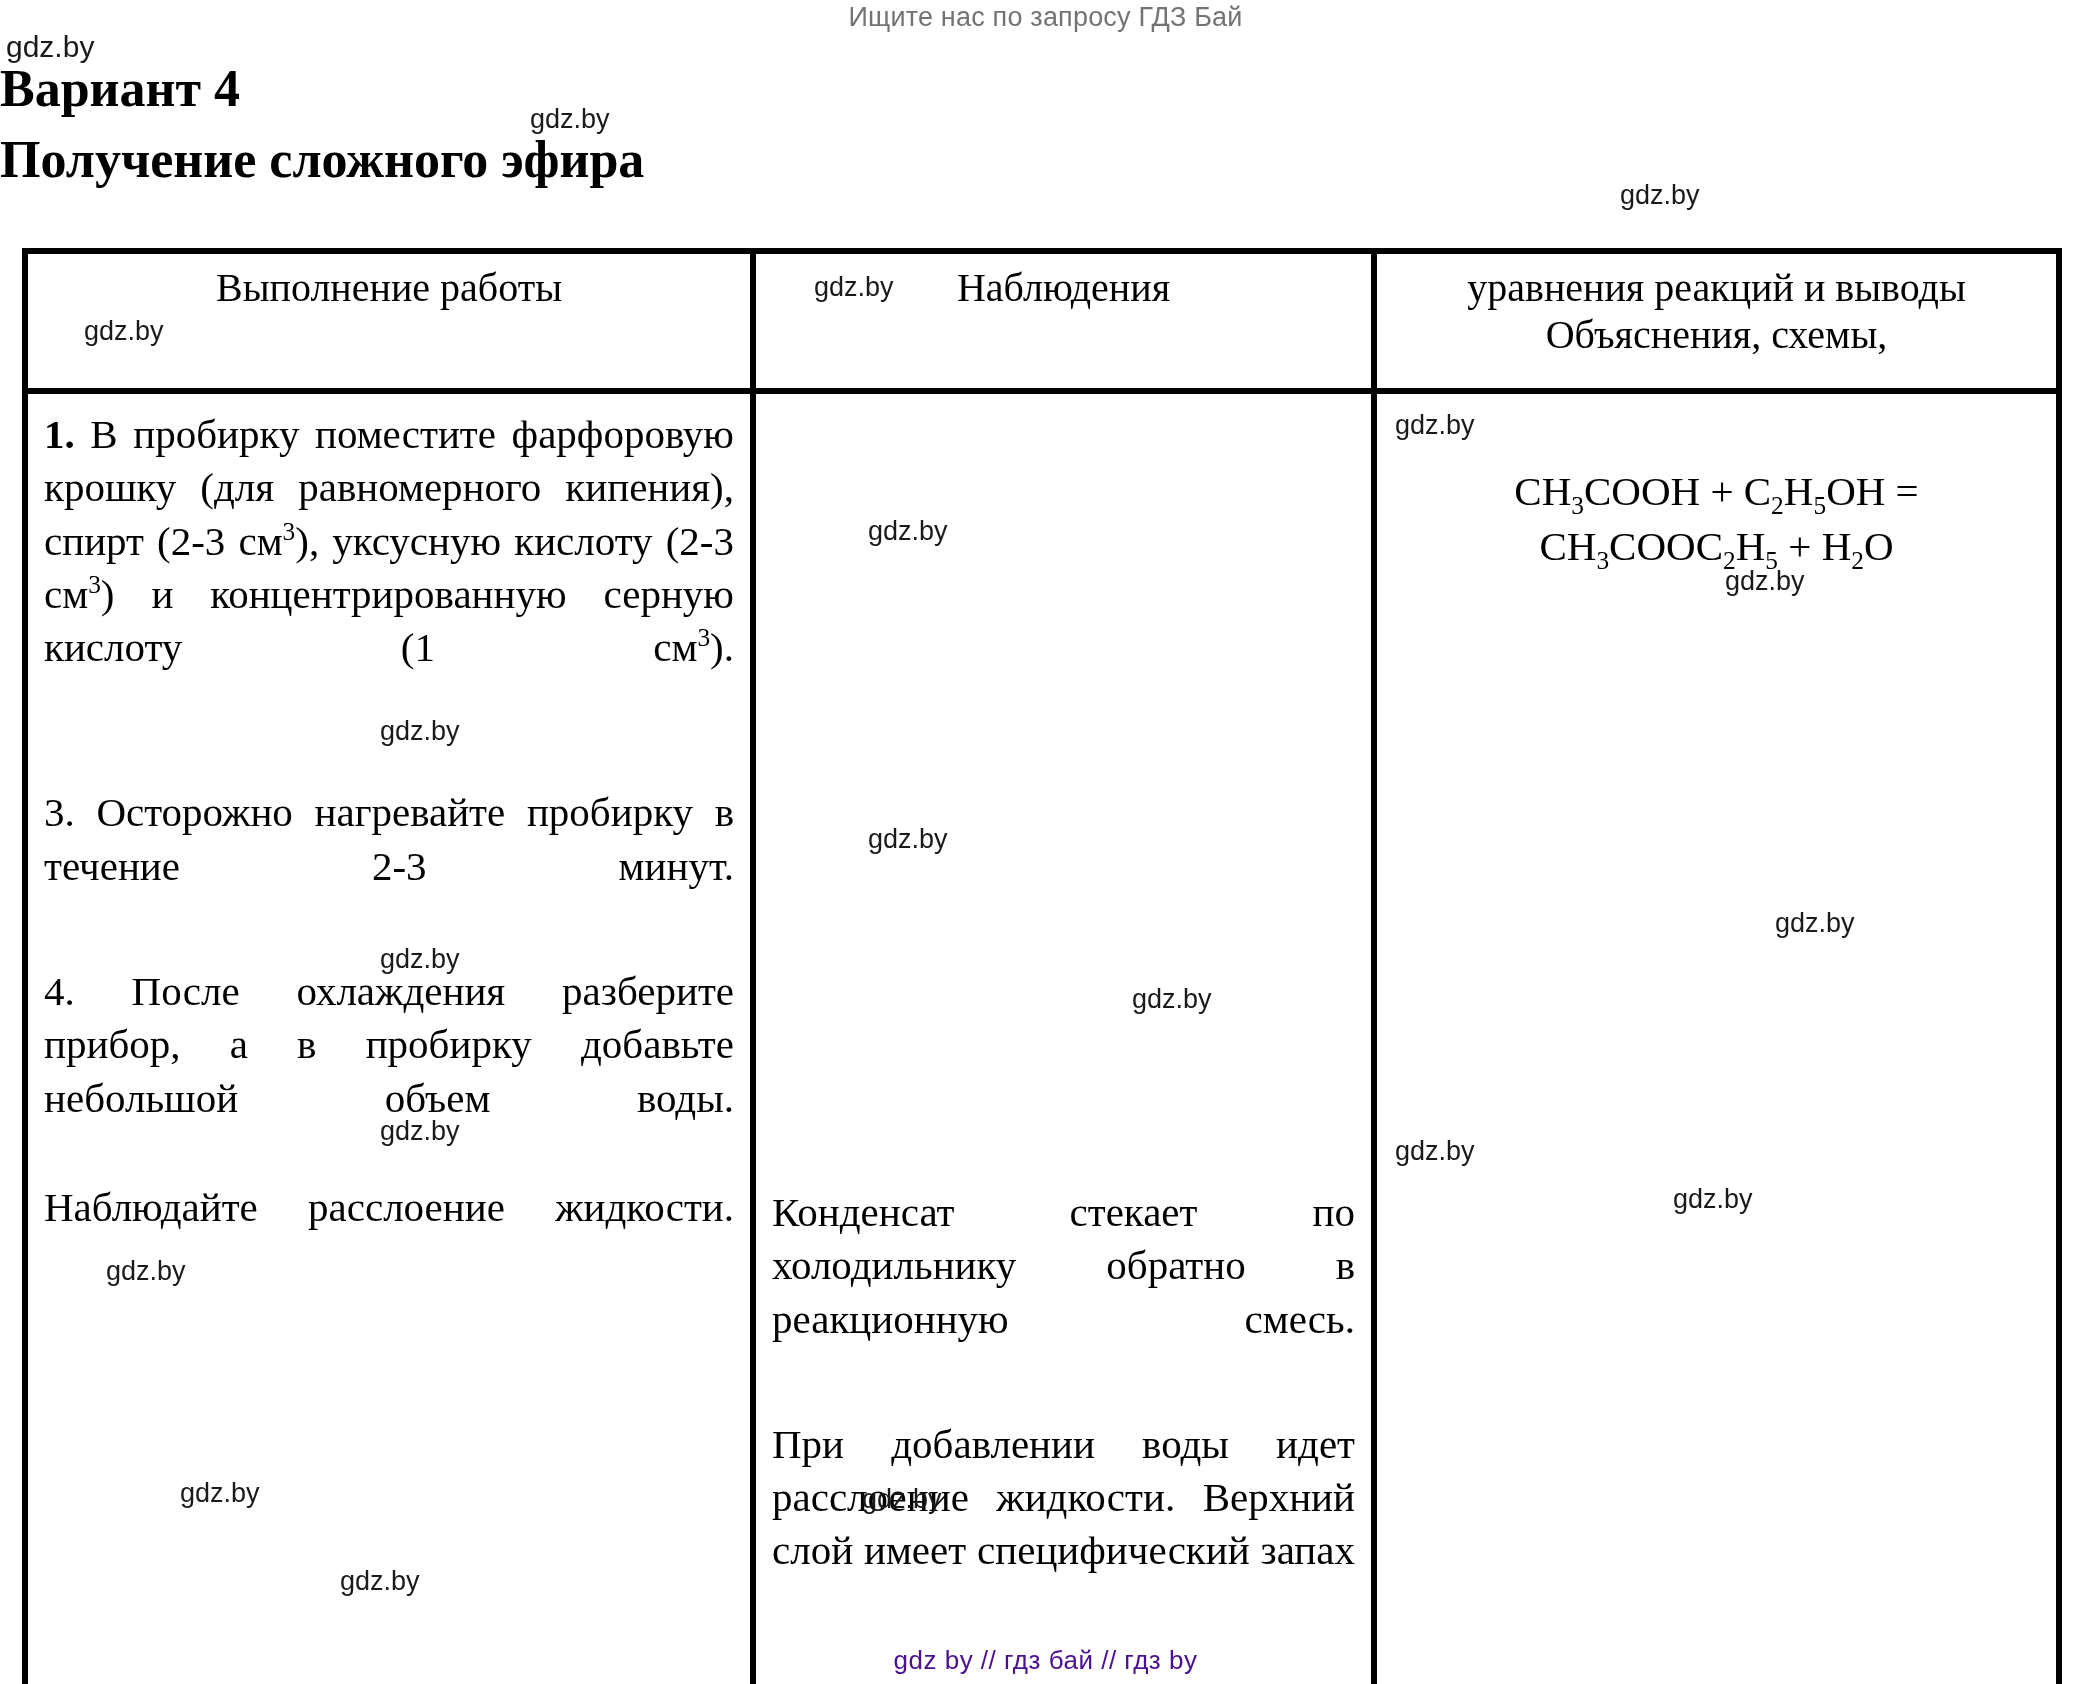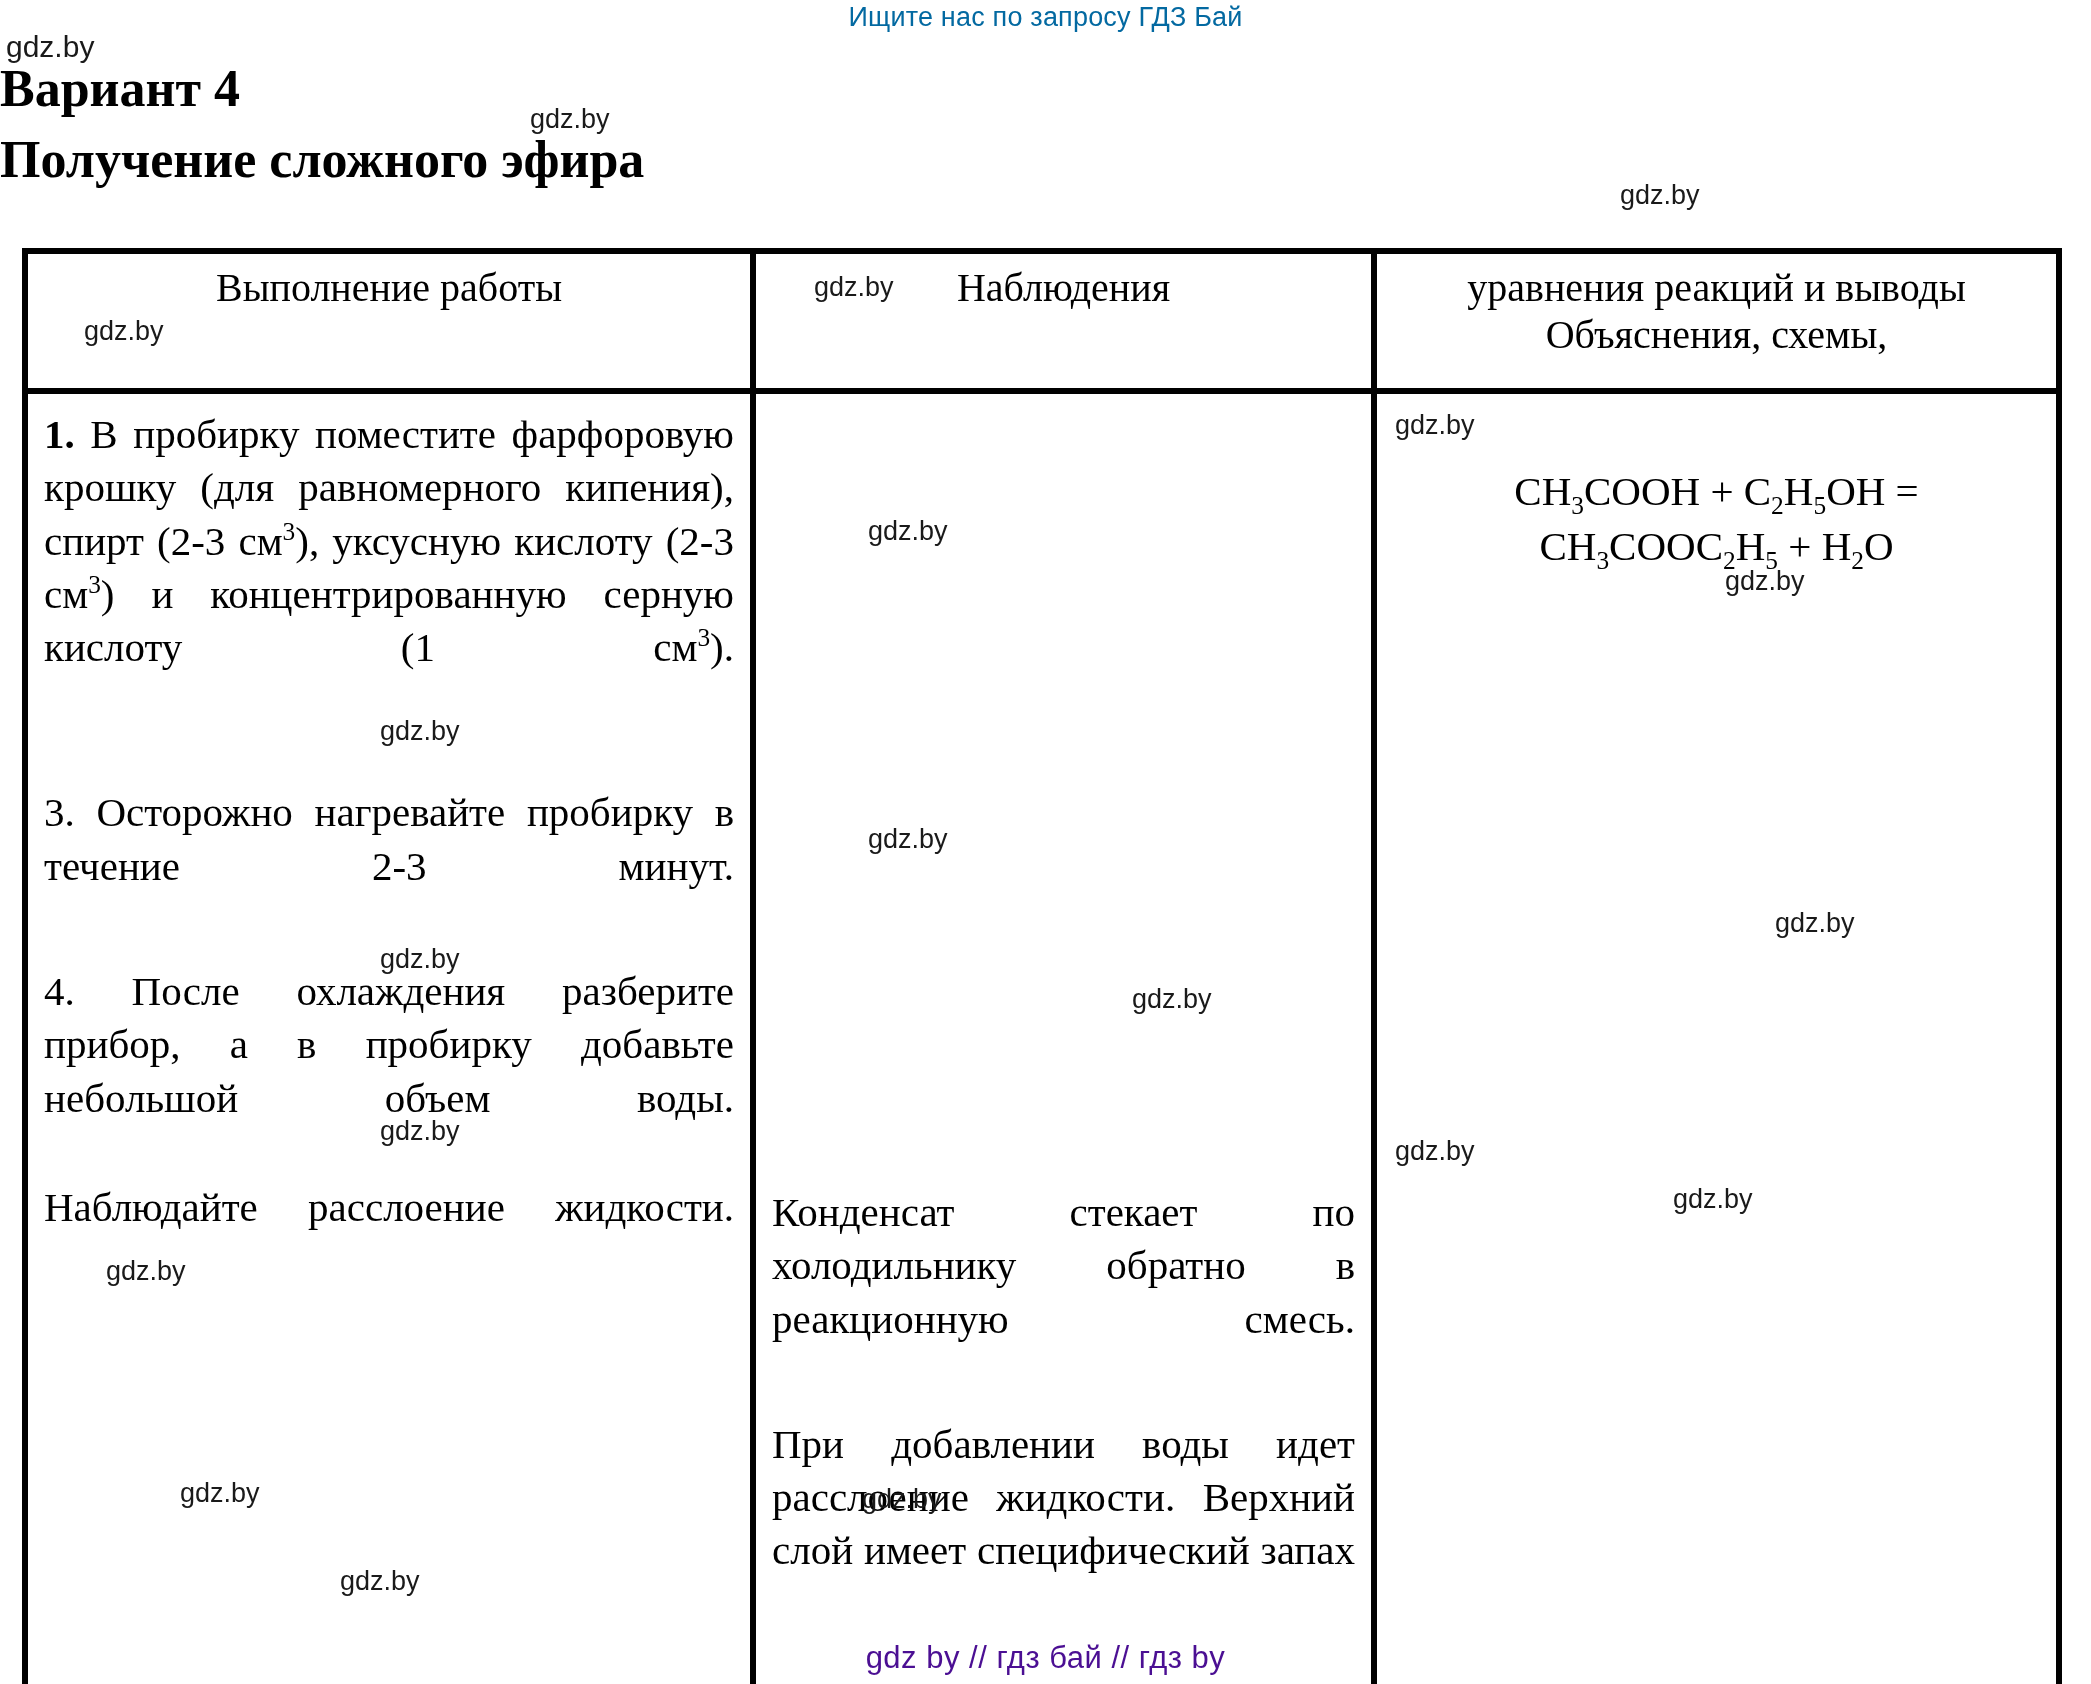--- a/index.html
+++ b/index.html
@@ -18,21 +18,21 @@
 
   
   .promo {
     position: absolute;
     top: 2px;
     left: 0;
     width: 100%;
     text-align: center;
     font-family: "Liberation Sans", sans-serif;
     font-size: 27px;
-    color: #0369a1;
+    color: #737373;
     letter-spacing: 0.2px;
   }
 
   
   .wm {
     font-family: "Liberation Sans", sans-serif;
     color: #1a1a1a;
     font-size: 27px;
     white-space: nowrap;
     pointer-events: none;
@@ -130,21 +130,21 @@
   .wm-in { position: absolute; }
 
   
   .footer {
     position: absolute;
     bottom: 8px;
     left: 0;
     width: 100%;
     text-align: center;
     font-family: "Liberation Sans", sans-serif;
-    font-size: 31px;
+    font-size: 26px;
     color: #4b0f93;
     letter-spacing: 0.5px;
   }
 </style>
 </head>
 <body>
 
 <div class="promo">Ищите нас по запросу ГДЗ Бай</div>
 
 <div class="wm wm-abs" id="wm-corner">gdz.by</div>

